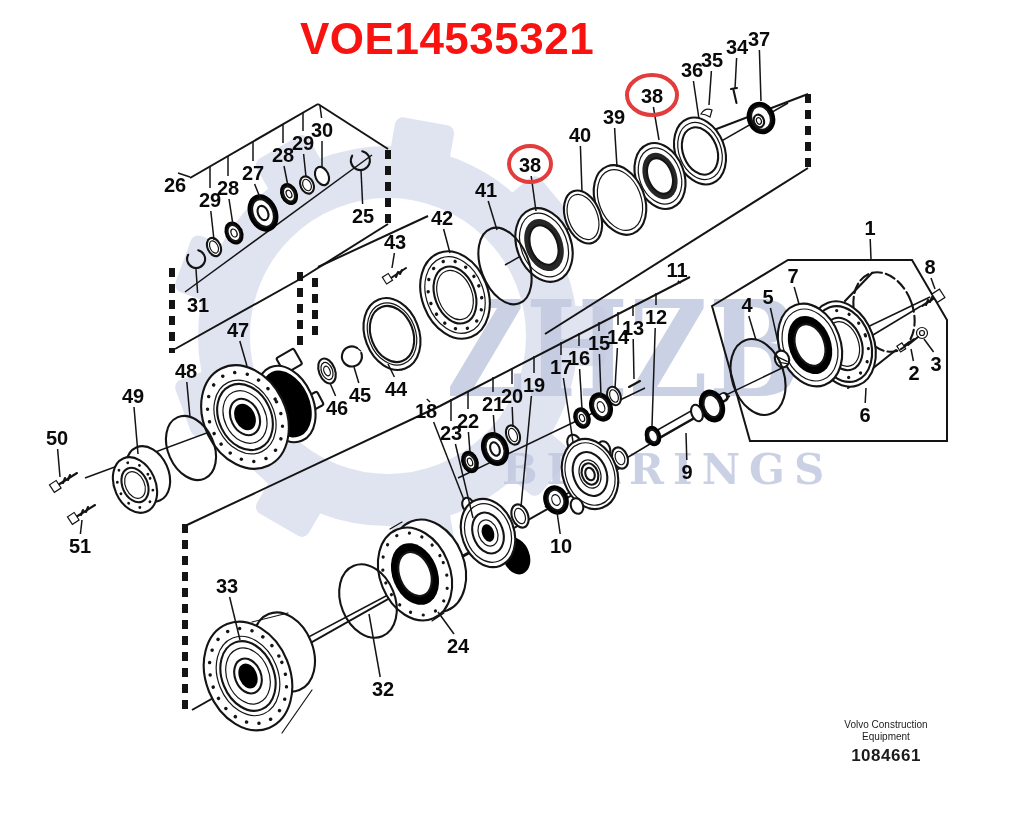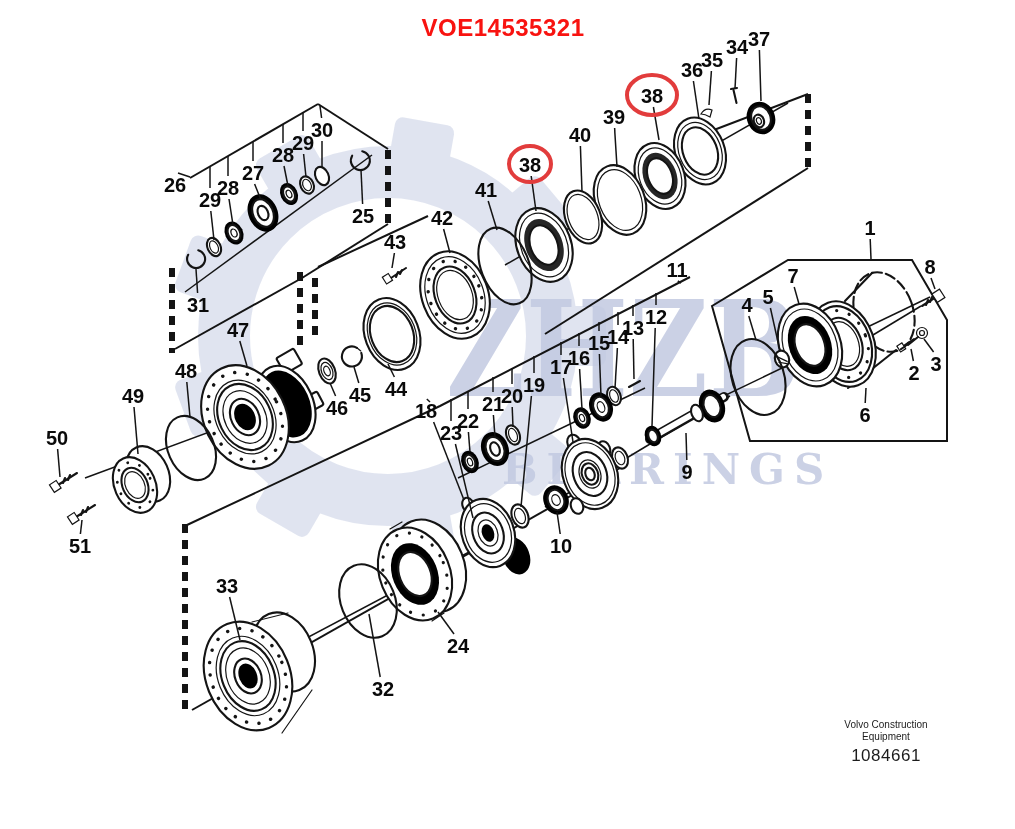--- a/index.html
+++ b/index.html
@@ -4,25 +4,25 @@
 <style>
   html,body{margin:0;padding:0;background:#fff;}
   #canvas{position:relative;width:1015px;height:829px;background:#ffffff;overflow:hidden;
           font-family:"Liberation Sans",sans-serif;}
   #wm-brand{position:absolute;left:446px;top:284px;font-family:"DejaVu Serif",serif;
             font-weight:bold;font-size:132px;line-height:1;letter-spacing:1px;
             transform:scale(.82,1);transform-origin:left top;white-space:nowrap;}
   #wm-sub{position:absolute;left:502px;top:449px;font-family:"DejaVu Serif",serif;
           font-weight:bold;font-size:42px;line-height:1;letter-spacing:9px;white-space:nowrap;}
   #diagram-svg{position:absolute;left:0;top:0;}
-  #page-title{position:absolute;left:300px;top:14px;width:406px;text-align:center;
-              font-size:24px;font-weight:600;letter-spacing:0.5px;white-space:nowrap;}
+  #page-title{position:absolute;left:300px;top:14px;width:406px;
+              font-size:44px;font-weight:600;letter-spacing:0.5px;white-space:nowrap;}
   #footer{position:absolute;left:800px;top:719px;width:172px;text-align:center;color:#1c1c1c;}
   #footer .co{font-size:10px;font-weight:normal;line-height:1.18;}
-  #footer .num{font-size:17px;font-weight:normal;margin-top:3px;letter-spacing:0.5px;}
+  #footer .num{font-size:17px;font-weight:bold;margin-top:3px;letter-spacing:0.5px;}
   .s{stroke:#141414;stroke-width:2.1;fill:none;stroke-linecap:round;}
   .sw{stroke:#141414;stroke-width:2.1;fill:#fff;}
   .thin{stroke-width:1.2;}
   .axis{stroke:#141414;stroke-width:1.5;fill:none;}
   .box{stroke:#141414;stroke-width:2;fill:none;}
   .dashcol{stroke:#141414;stroke-width:6;stroke-dasharray:9 7;fill:none;}
   .dots{fill:none;stroke:#141414;stroke-linecap:round;}
   .lead{stroke:#141414;stroke-width:1.5;fill:none;}
   .lbl{font:bold 20px "Liberation Sans",sans-serif;fill:#0a0a0a;}
 </style>

